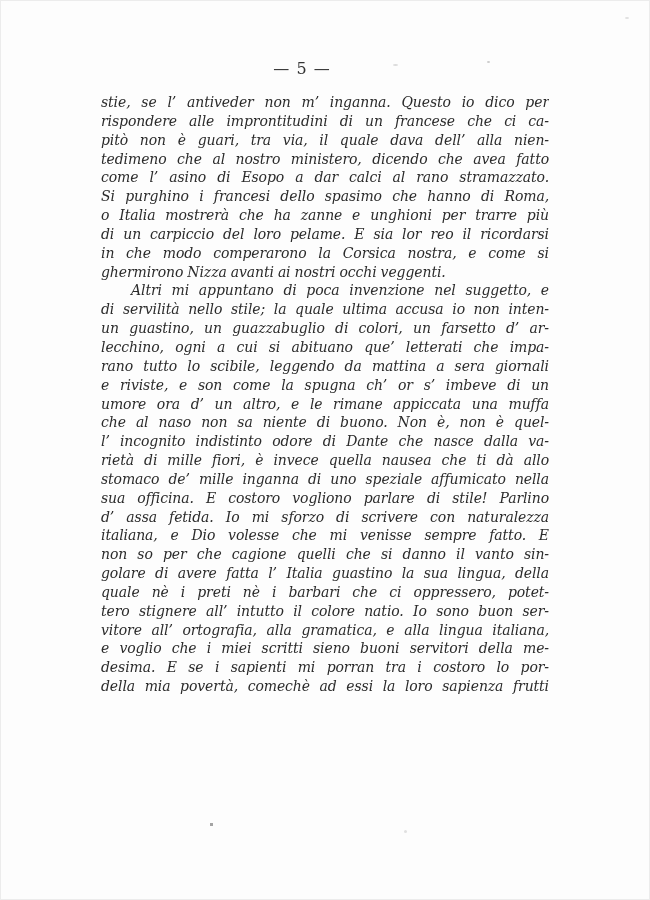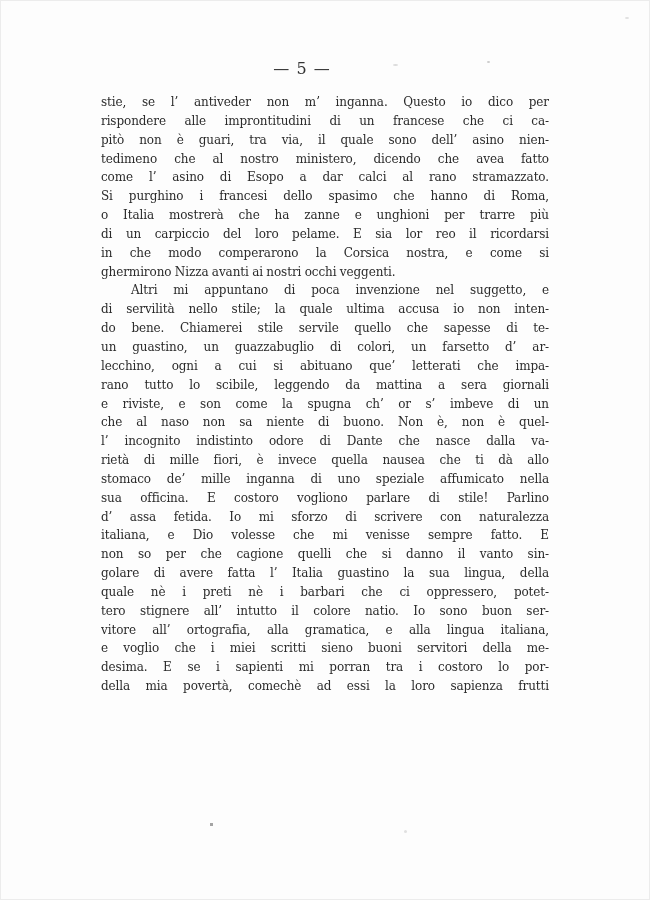--- a/index.html
+++ b/index.html
@@ -28,27 +28,28 @@
   .text-column {
     position: absolute;
     left: 100px;
     top: 92px;
     width: 448px;
   }
   .paragraph { margin: 0; padding: 0; }
   .line {
     height: 18.85px;
     line-height: 18.85px;
-    font-size: 12px;
+    font-size: 14px;
     letter-spacing: -0.1px;
     word-spacing: -0.3px;
     text-align: justify;
     text-align-last: justify;
     overflow: hidden;
     white-space: normal;
+    font-style: italic;
   }
   .line.no-stretch { text-align-last: left; }
   .line.indent { text-indent: 30px; }
   .speck {
     position: absolute;
     background: #8d8d8d;
     border-radius: 50%;
   }
   .speck.s1 { left: 486px; top: 60px;  width: 3px; height: 2px; opacity: .45; }
   .speck.s2 { left: 392px; top: 63px;  width: 5px; height: 2px; opacity: .30; }
@@ -61,38 +62,38 @@
 
 <div class="scan">
 
   <div class="page-header">— 5 —</div>
 
   <div class="text-column">
 
     <div class="paragraph">
       <div class="line">stie, se l’ antiveder non m’ inganna. Questo io dico per</div>
       <div class="line">rispondere alle improntitudini di un francese che ci ca-</div>
-      <div class="line">pitò non è guari, tra via, il quale sono dell’ asino nien-</div>
+      <div class="line">pitò non è guari, tra via, il quale dava dell’ alla nien-</div>
       <div class="line">tedimeno che al nostro ministero, dicendo che avea fatto</div>
       <div class="line">come l’ asino di Esopo a dar calci al rano stramazzato.</div>
       <div class="line">Si purghino i francesi dello spasimo che hanno di Roma,</div>
       <div class="line">o Italia mostrerà che ha zanne e unghioni per trarre più</div>
       <div class="line">di un carpiccio del loro pelame. E sia lor reo il ricordarsi</div>
       <div class="line">in che modo comperarono la Corsica nostra, e come si</div>
       <div class="line no-stretch">ghermirono Nizza avanti ai nostri occhi veggenti.</div>
     </div>
 
     <div class="paragraph">
       <div class="line indent">Altri mi appuntano di poca invenzione nel suggetto, e</div>
       <div class="line">di servilità nello stile; la quale ultima accusa io non inten-</div>
-      <div class="line">do bene. Chiamerei stile servile quello che sapesse di te-</div>
       <div class="line">un guastino, un guazzabuglio di colori, un farsetto d’ ar-</div>
       <div class="line">lecchino, ogni a cui si abituano que’ letterati che impa-</div>
       <div class="line">rano tutto lo scibile, leggendo da mattina a sera giornali</div>
       <div class="line">e riviste, e son come la spugna ch’ or s’ imbeve di un</div>
+      <div class="line">umore ora d’ un altro, e le rimane appiccata una muffa</div>
       <div class="line">che al naso non sa niente di buono. Non è, non è quel-</div>
       <div class="line">l’ incognito indistinto odore di Dante che nasce dalla va-</div>
       <div class="line">rietà di mille fiori, è invece quella nausea che ti dà allo</div>
       <div class="line">stomaco de’ mille inganna di uno speziale affumicato nella</div>
       <div class="line">sua officina. E costoro vogliono parlare di stile! Parlino</div>
       <div class="line">d’ assa fetida. Io mi sforzo di scrivere con naturalezza</div>
       <div class="line">italiana, e Dio volesse che mi venisse sempre fatto. E</div>
       <div class="line">non so per che cagione quelli che si danno il vanto sin-</div>
       <div class="line">golare di avere fatta l’ Italia guastino la sua lingua, della</div>
       <div class="line">quale nè i preti nè i barbari che ci oppressero, potet-</div>

